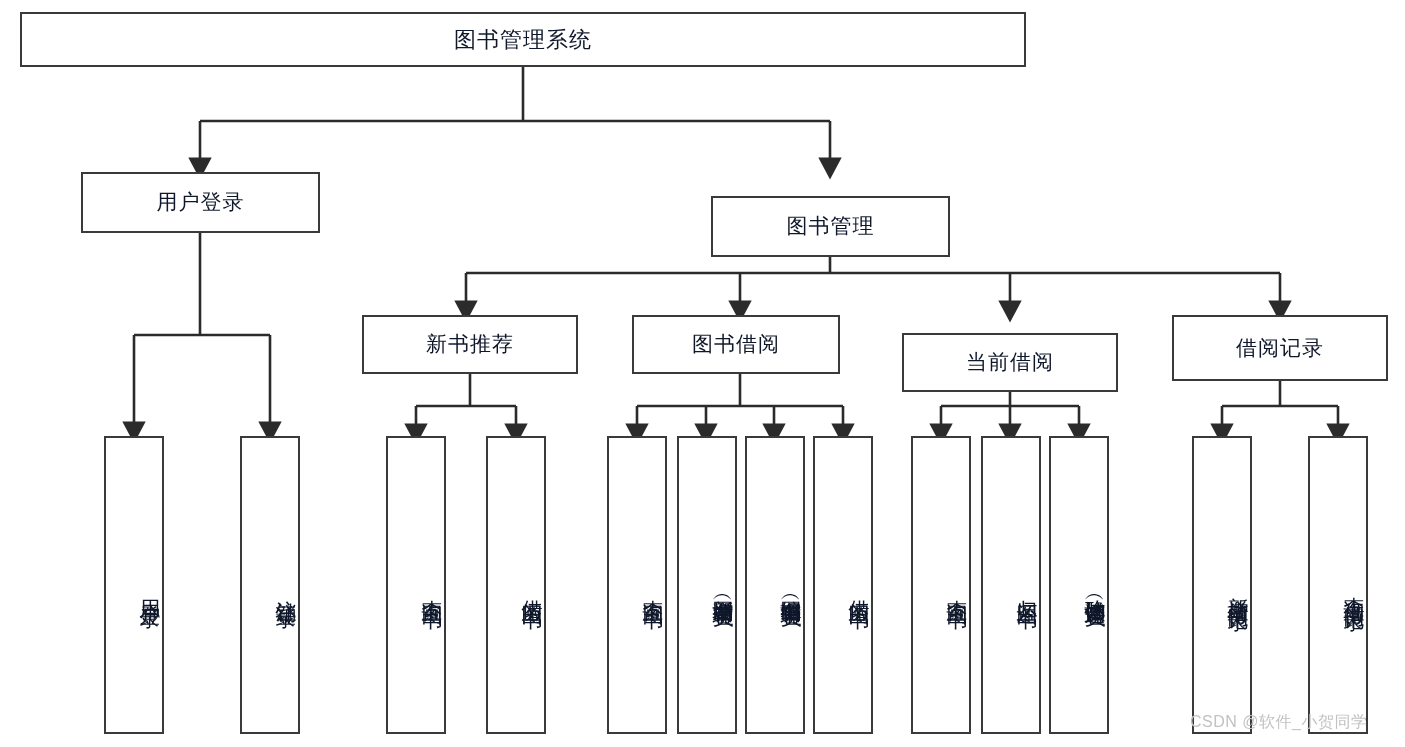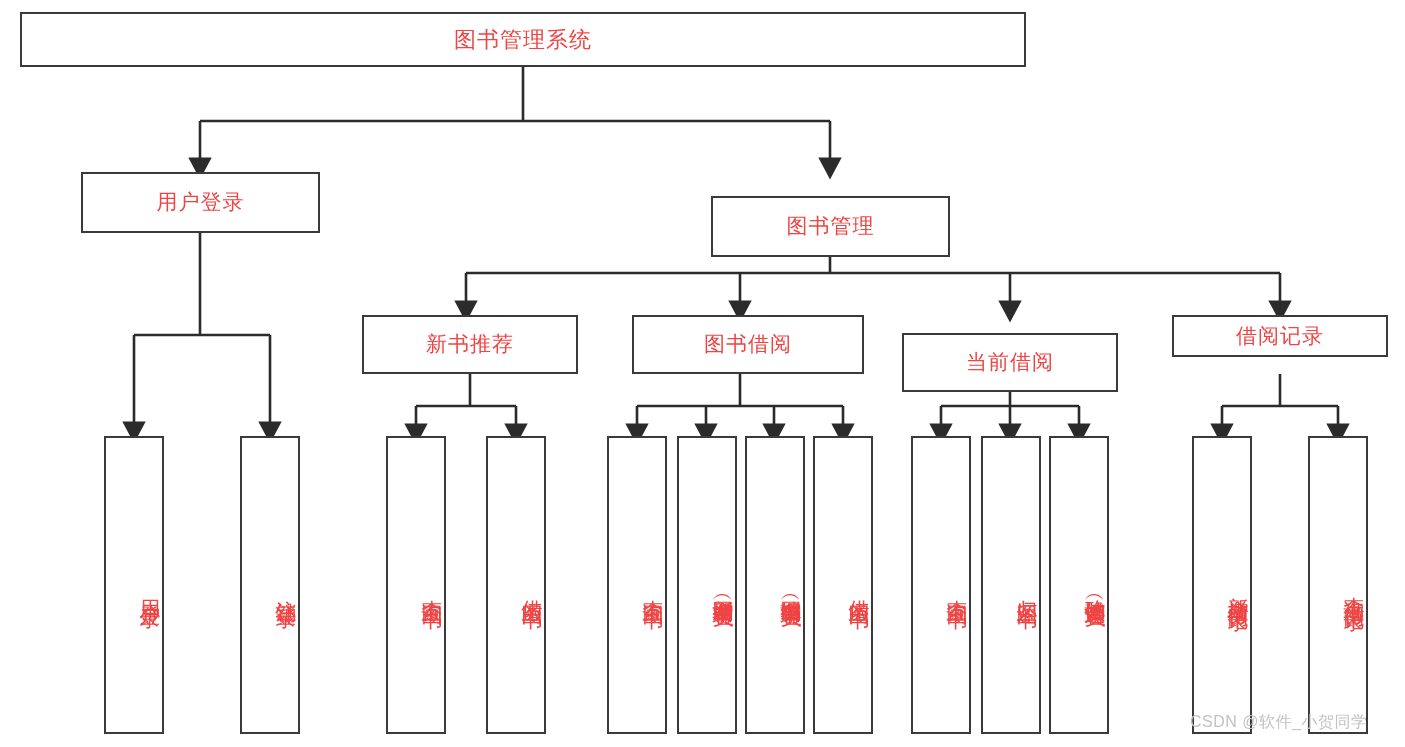--- a/index.html
+++ b/index.html
@@ -27,21 +27,21 @@
     pointer-events: none;
   }
   .node {
     position: absolute;
     box-sizing: border-box;
     border: 2.5px solid #3a3a3a;
     background: #ffffff;
     display: flex;
     align-items: center;
     justify-content: center;
-    color: #ef4444;
+    color: #0f172a;
     text-align: center;
     line-height: 1.18;
   }
   
   .node.h {
     font-size: 21px;
     letter-spacing: 1px;
   }
   .node.root {
     font-size: 22px;
@@ -123,23 +123,23 @@
       <path d="M1338,406 L1338,426" marker-end="url(#arrow)"></path>
     </g>
   </svg>
 
   <div class="node h root" style="left:20px; top:12px; width:1006px; height:55px;">图书管理系统</div>
 
   <div class="node h" style="left:81px; top:172px; width:239px; height:61px;">用户登录</div>
   <div class="node h" style="left:711px; top:172px; width:239px; height:61px;margin-top:24px;">图书管理</div>
 
   <div class="node h" style="left:362px; top:315px; width:216px; height:59px;">新书推荐</div>
-  <div class="node h" style="left:632px; top:315px; width:232px; height:59px;">图书借阅</div>
+  <div class="node h" style="left:632px; top:315px; width:208px; height:59px;">图书借阅</div>
   <div class="node h" style="left:902px; top:333px; width:216px; height:59px;">当前借阅</div>
-  <div class="node h" style="left:1172px; top:315px; width:216px; height:42px;">借阅记录</div>
+  <div class="node h" style="left:1172px; top:315px; width:216px; height:66px;">借阅记录</div>
 
   <div class="node v" style="left:104px; top:436px; width:60px; height:298px;">用户登录</div>
   <div class="node v" style="left:240px; top:436px; width:60px; height:298px;">注销登录</div>
 
   <div class="node v" style="left:386px; top:436px; width:60px; height:298px;">查询图书</div>
   <div class="node v" style="left:486px; top:436px; width:60px; height:298px;">借阅图书</div>
 
   <div class="node v" style="left:607px; top:436px; width:60px; height:298px;">查询图书</div>
   <div class="node v tall" style="left:677px; top:436px; width:60px; height:298px;">新增图书（管理员）</div>
   <div class="node v tall" style="left:745px; top:436px; width:60px; height:298px;">编辑图书（管理员）</div>

